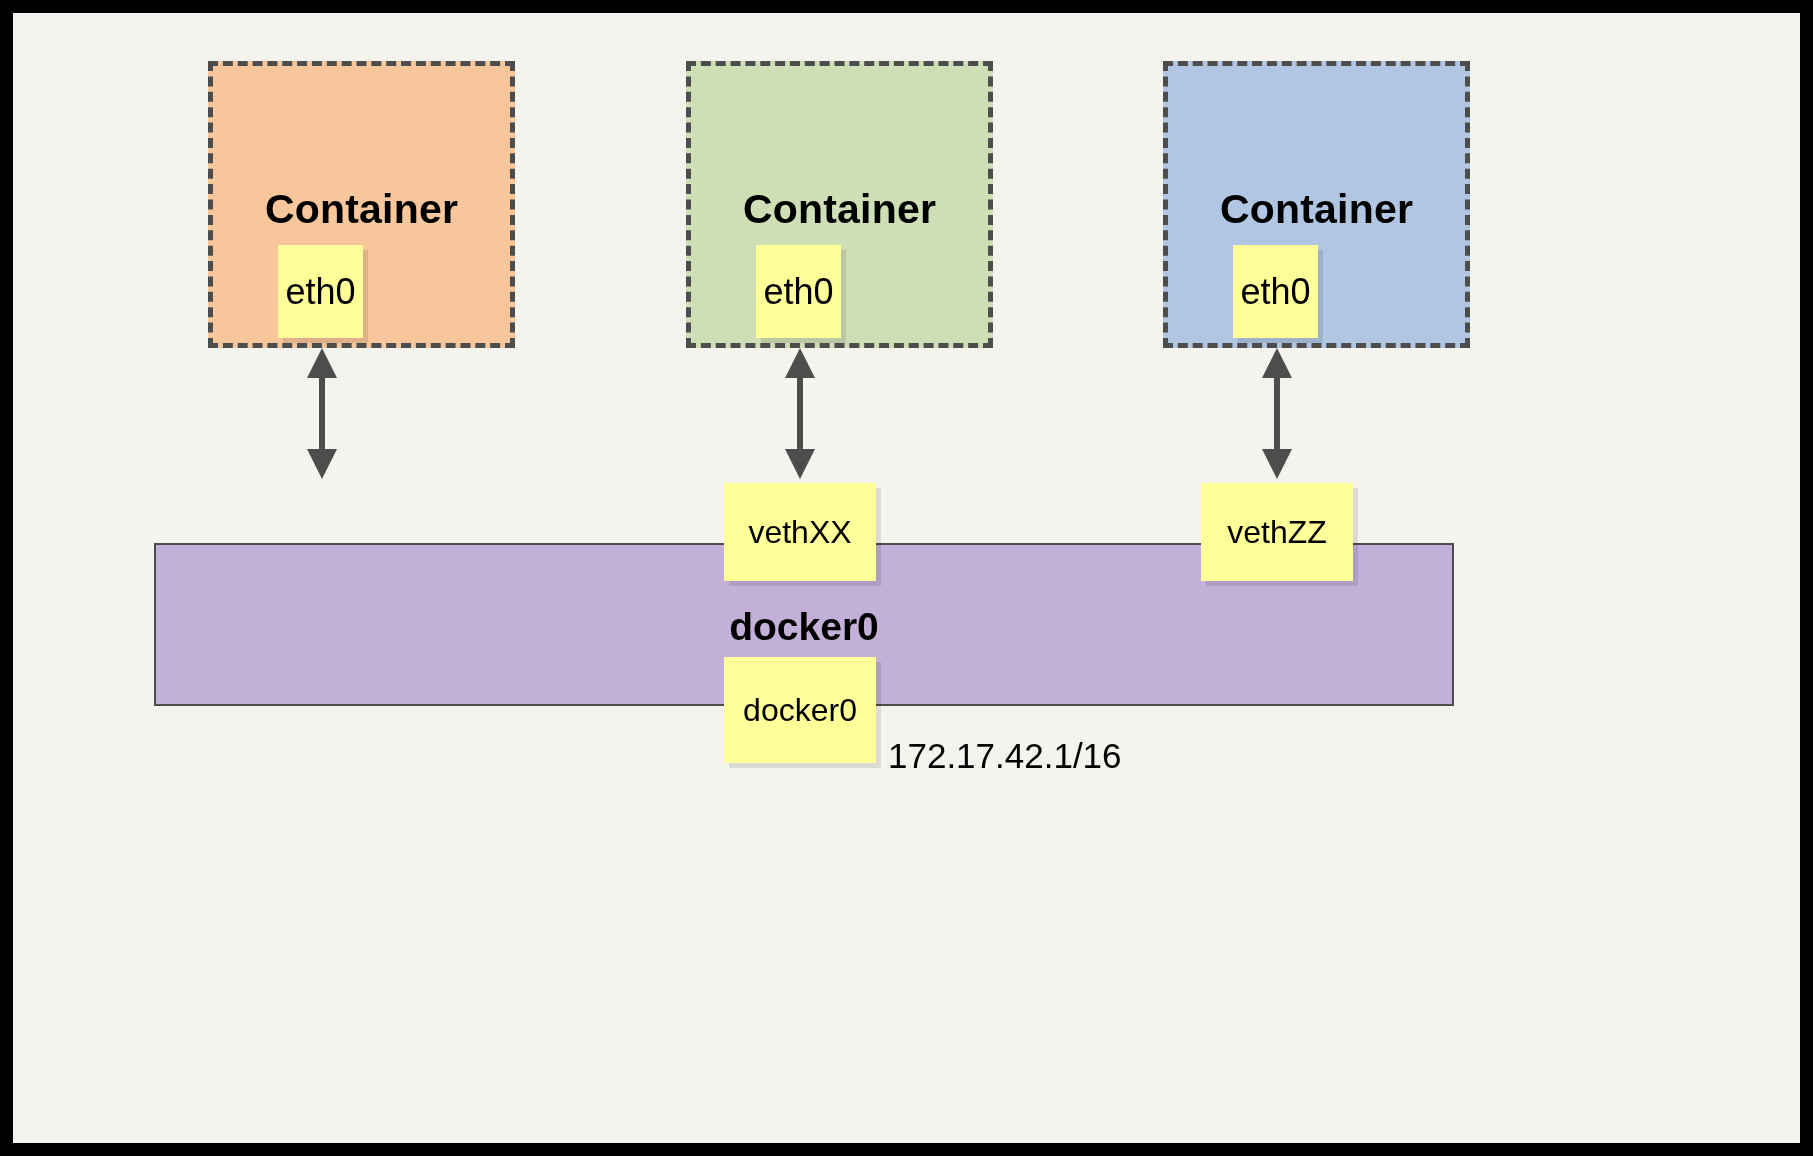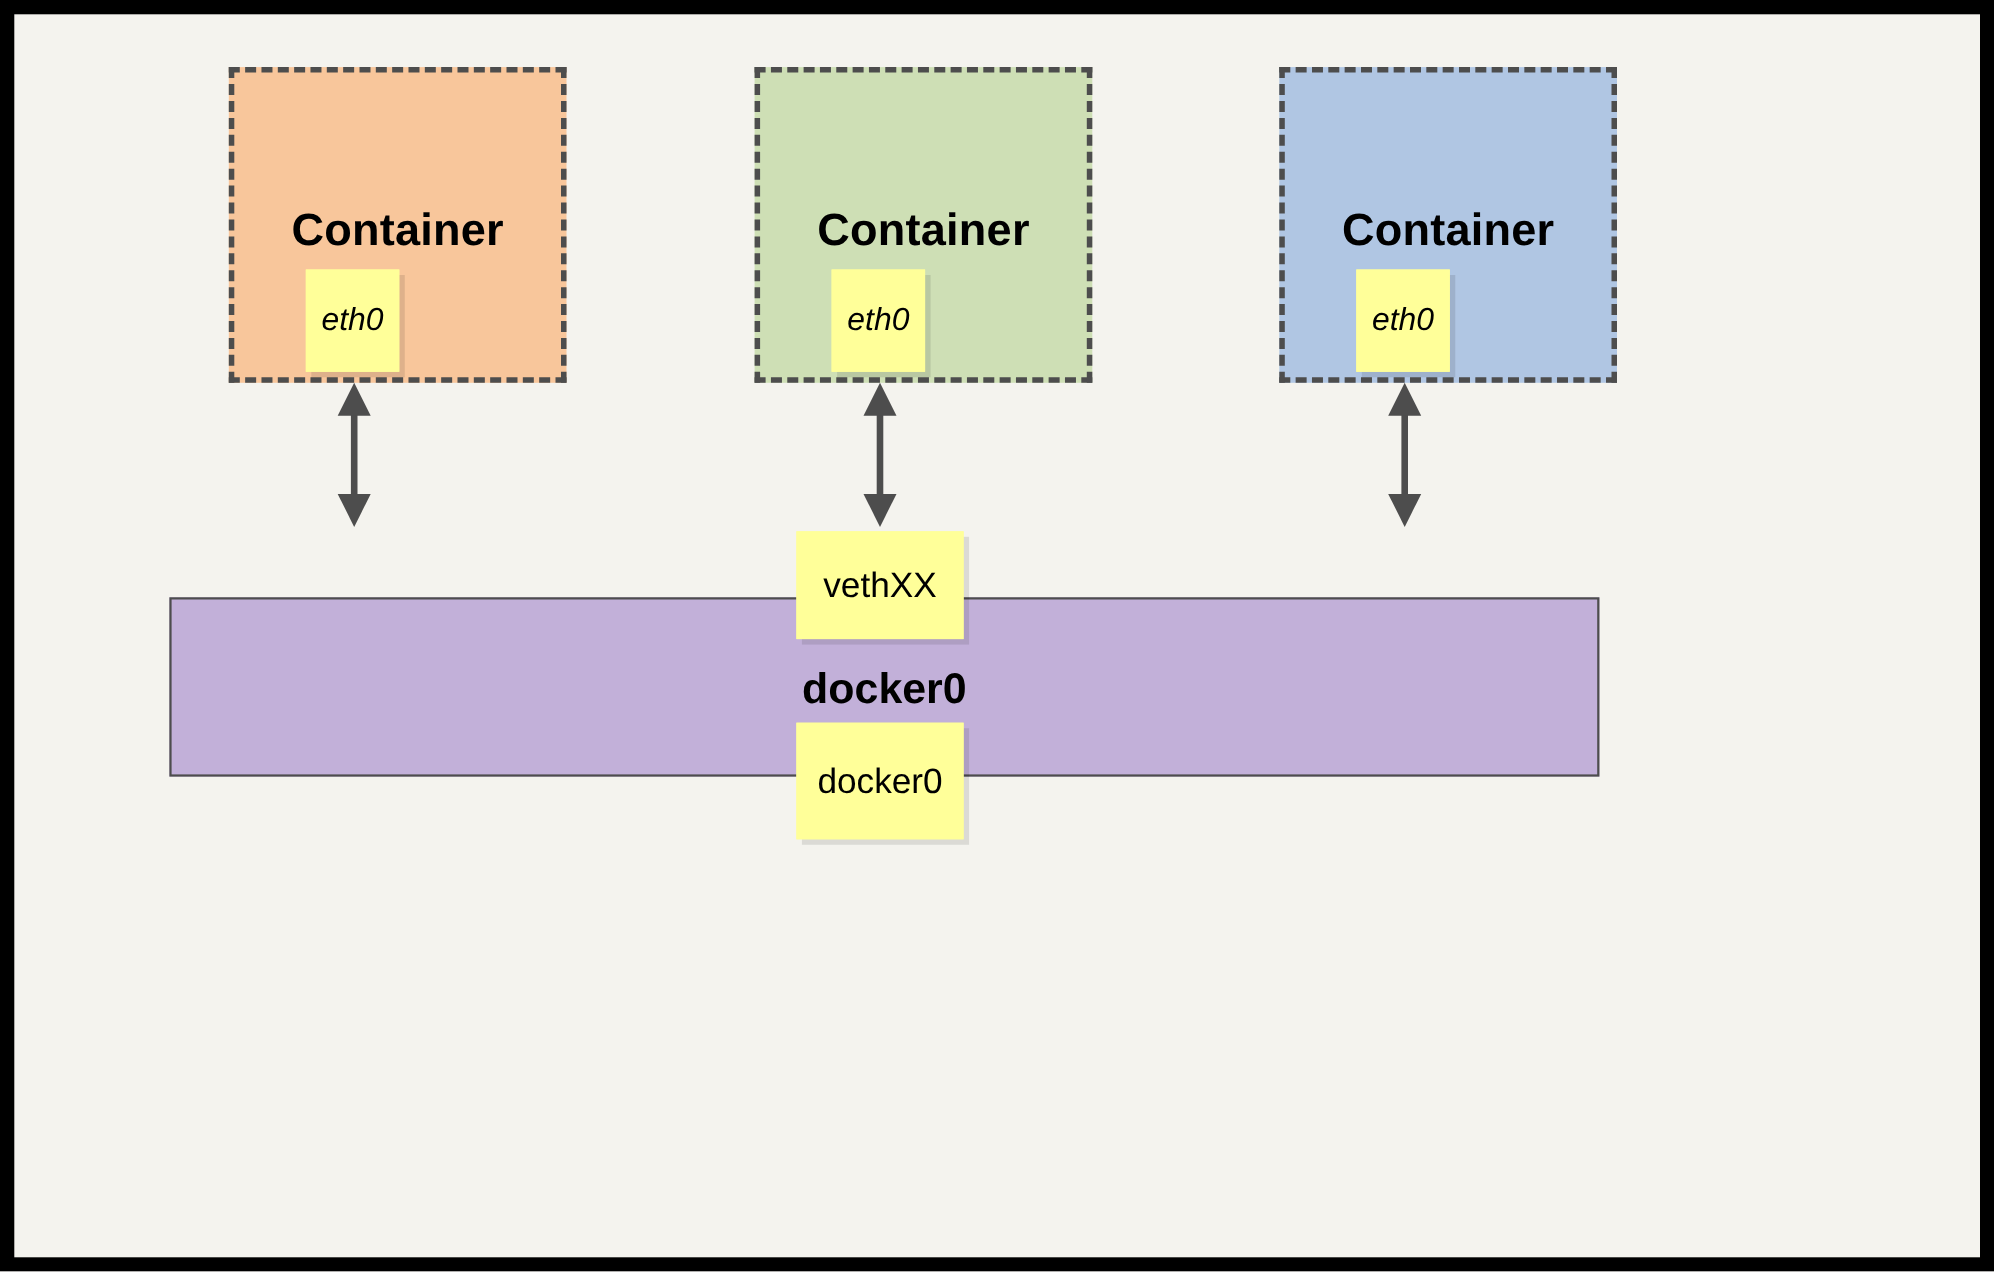--- a/index.html
+++ b/index.html
@@ -38,21 +38,21 @@
     background:#ffff99;
     border:1px solid #ffff99;
     box-shadow:5px 5px 0 rgba(0,0,0,.10);
     display:flex;
     align-items:center;
     justify-content:center;
     color:#000;
     font-size:32px;
     z-index:6;
   }
-  .note.eth0{font-size:29px;font-style:italic;}
+  .note.eth0{font-size:36px;}
 
   
   #bridge{
     position:absolute;
     box-sizing:border-box;
     background:#c2b0d9;
     border:2px solid #4d4d4d;
     z-index:2;
   }
   #bridge-label{
@@ -122,22 +122,24 @@
     <div class="container-title" style="top:120px;">Container</div>
   </div>
   <div class="note eth0" style="left:1220px;top:232px;width:85px;height:93px;">eth0</div>
 
   <svg class="arrow" style="left:1243px;top:333px;" width="42" height="135" viewBox="0 0 42 135">
     <line x1="21" y1="20" x2="21" y2="115" stroke="#4d4d4d" stroke-width="6"></line>
     <polygon points="21,2 6,32 36,32" fill="#4d4d4d"></polygon>
     <polygon points="21,133 6,103 36,103" fill="#4d4d4d"></polygon>
   </svg>
 
+  <div class="note" style="left:1188px;top:470px;width:152px;height:98px;">vethZZ</div>
 
   <div id="bridge" style="left:141px;top:530px;width:1300px;height:163px;"></div>
 
   <div id="bridge-label" style="top:592px;left:141px;width:1300px;">docker0</div>
 
   <div class="note" style="left:711px;top:644px;width:152px;height:106px;">docker0</div>
 
+  <div class="ip-text" style="left:875px;top:723px;">172.17.42.1/16</div>
 
 
 </div>
 
 </body></html>

